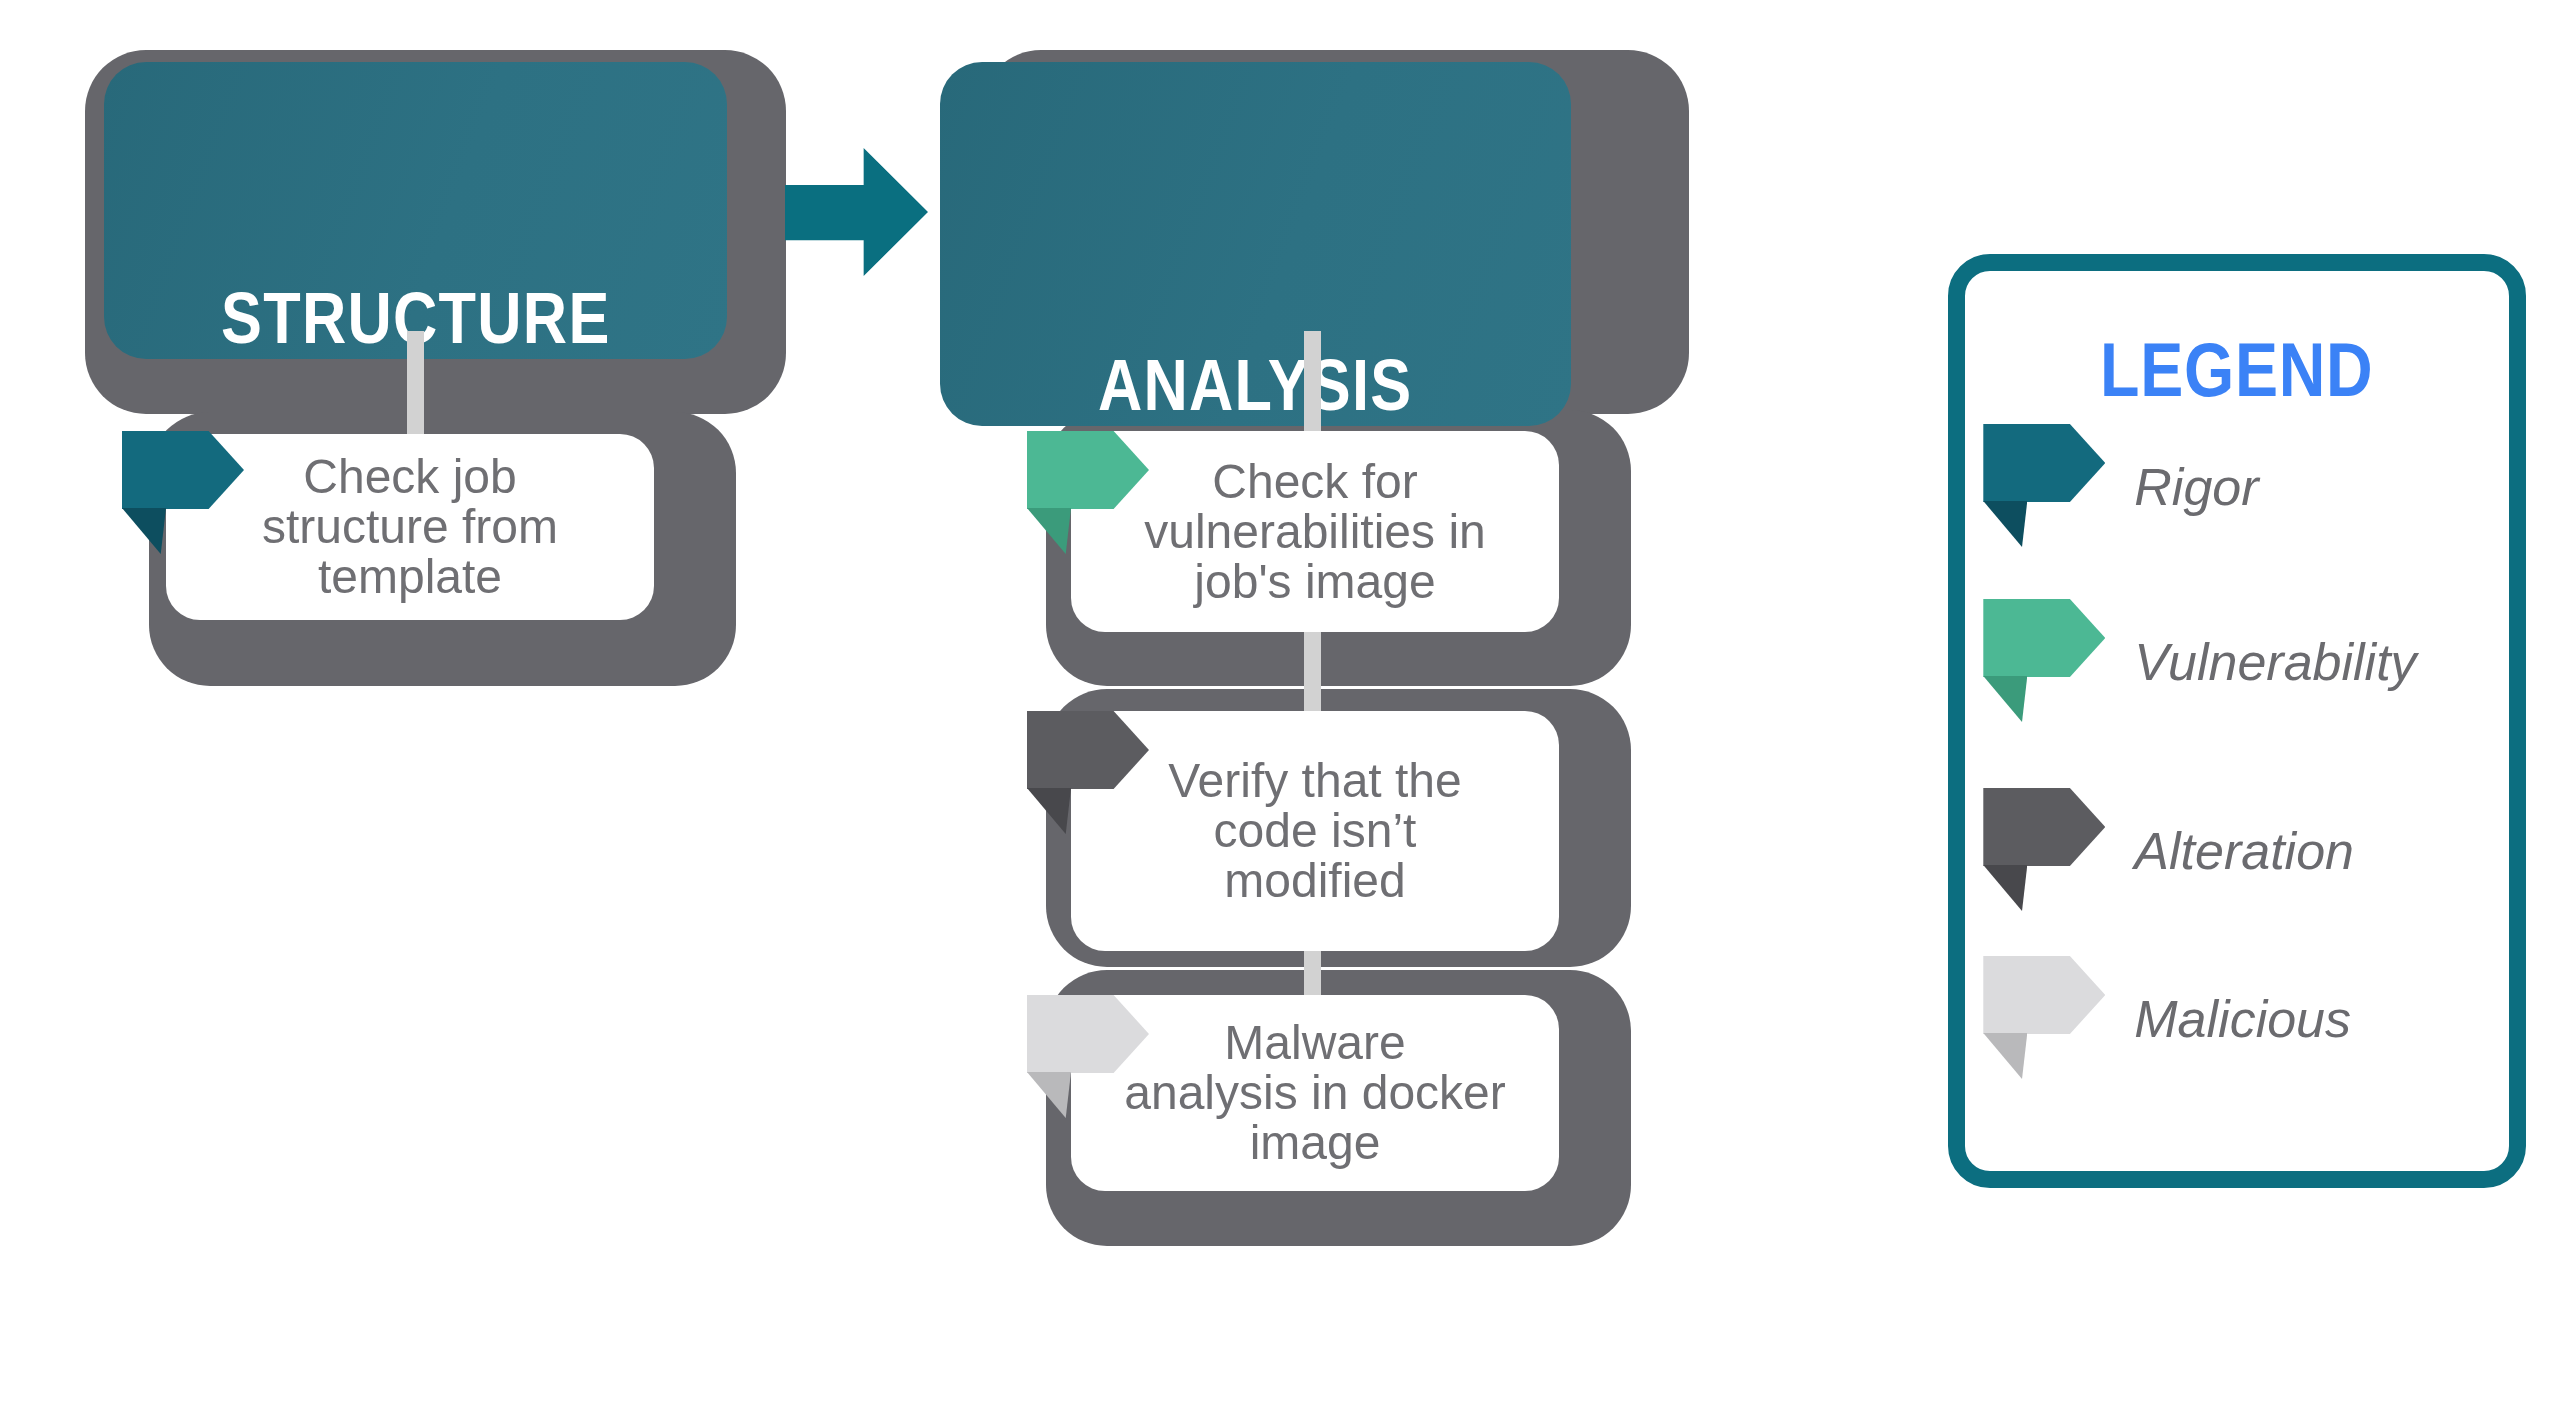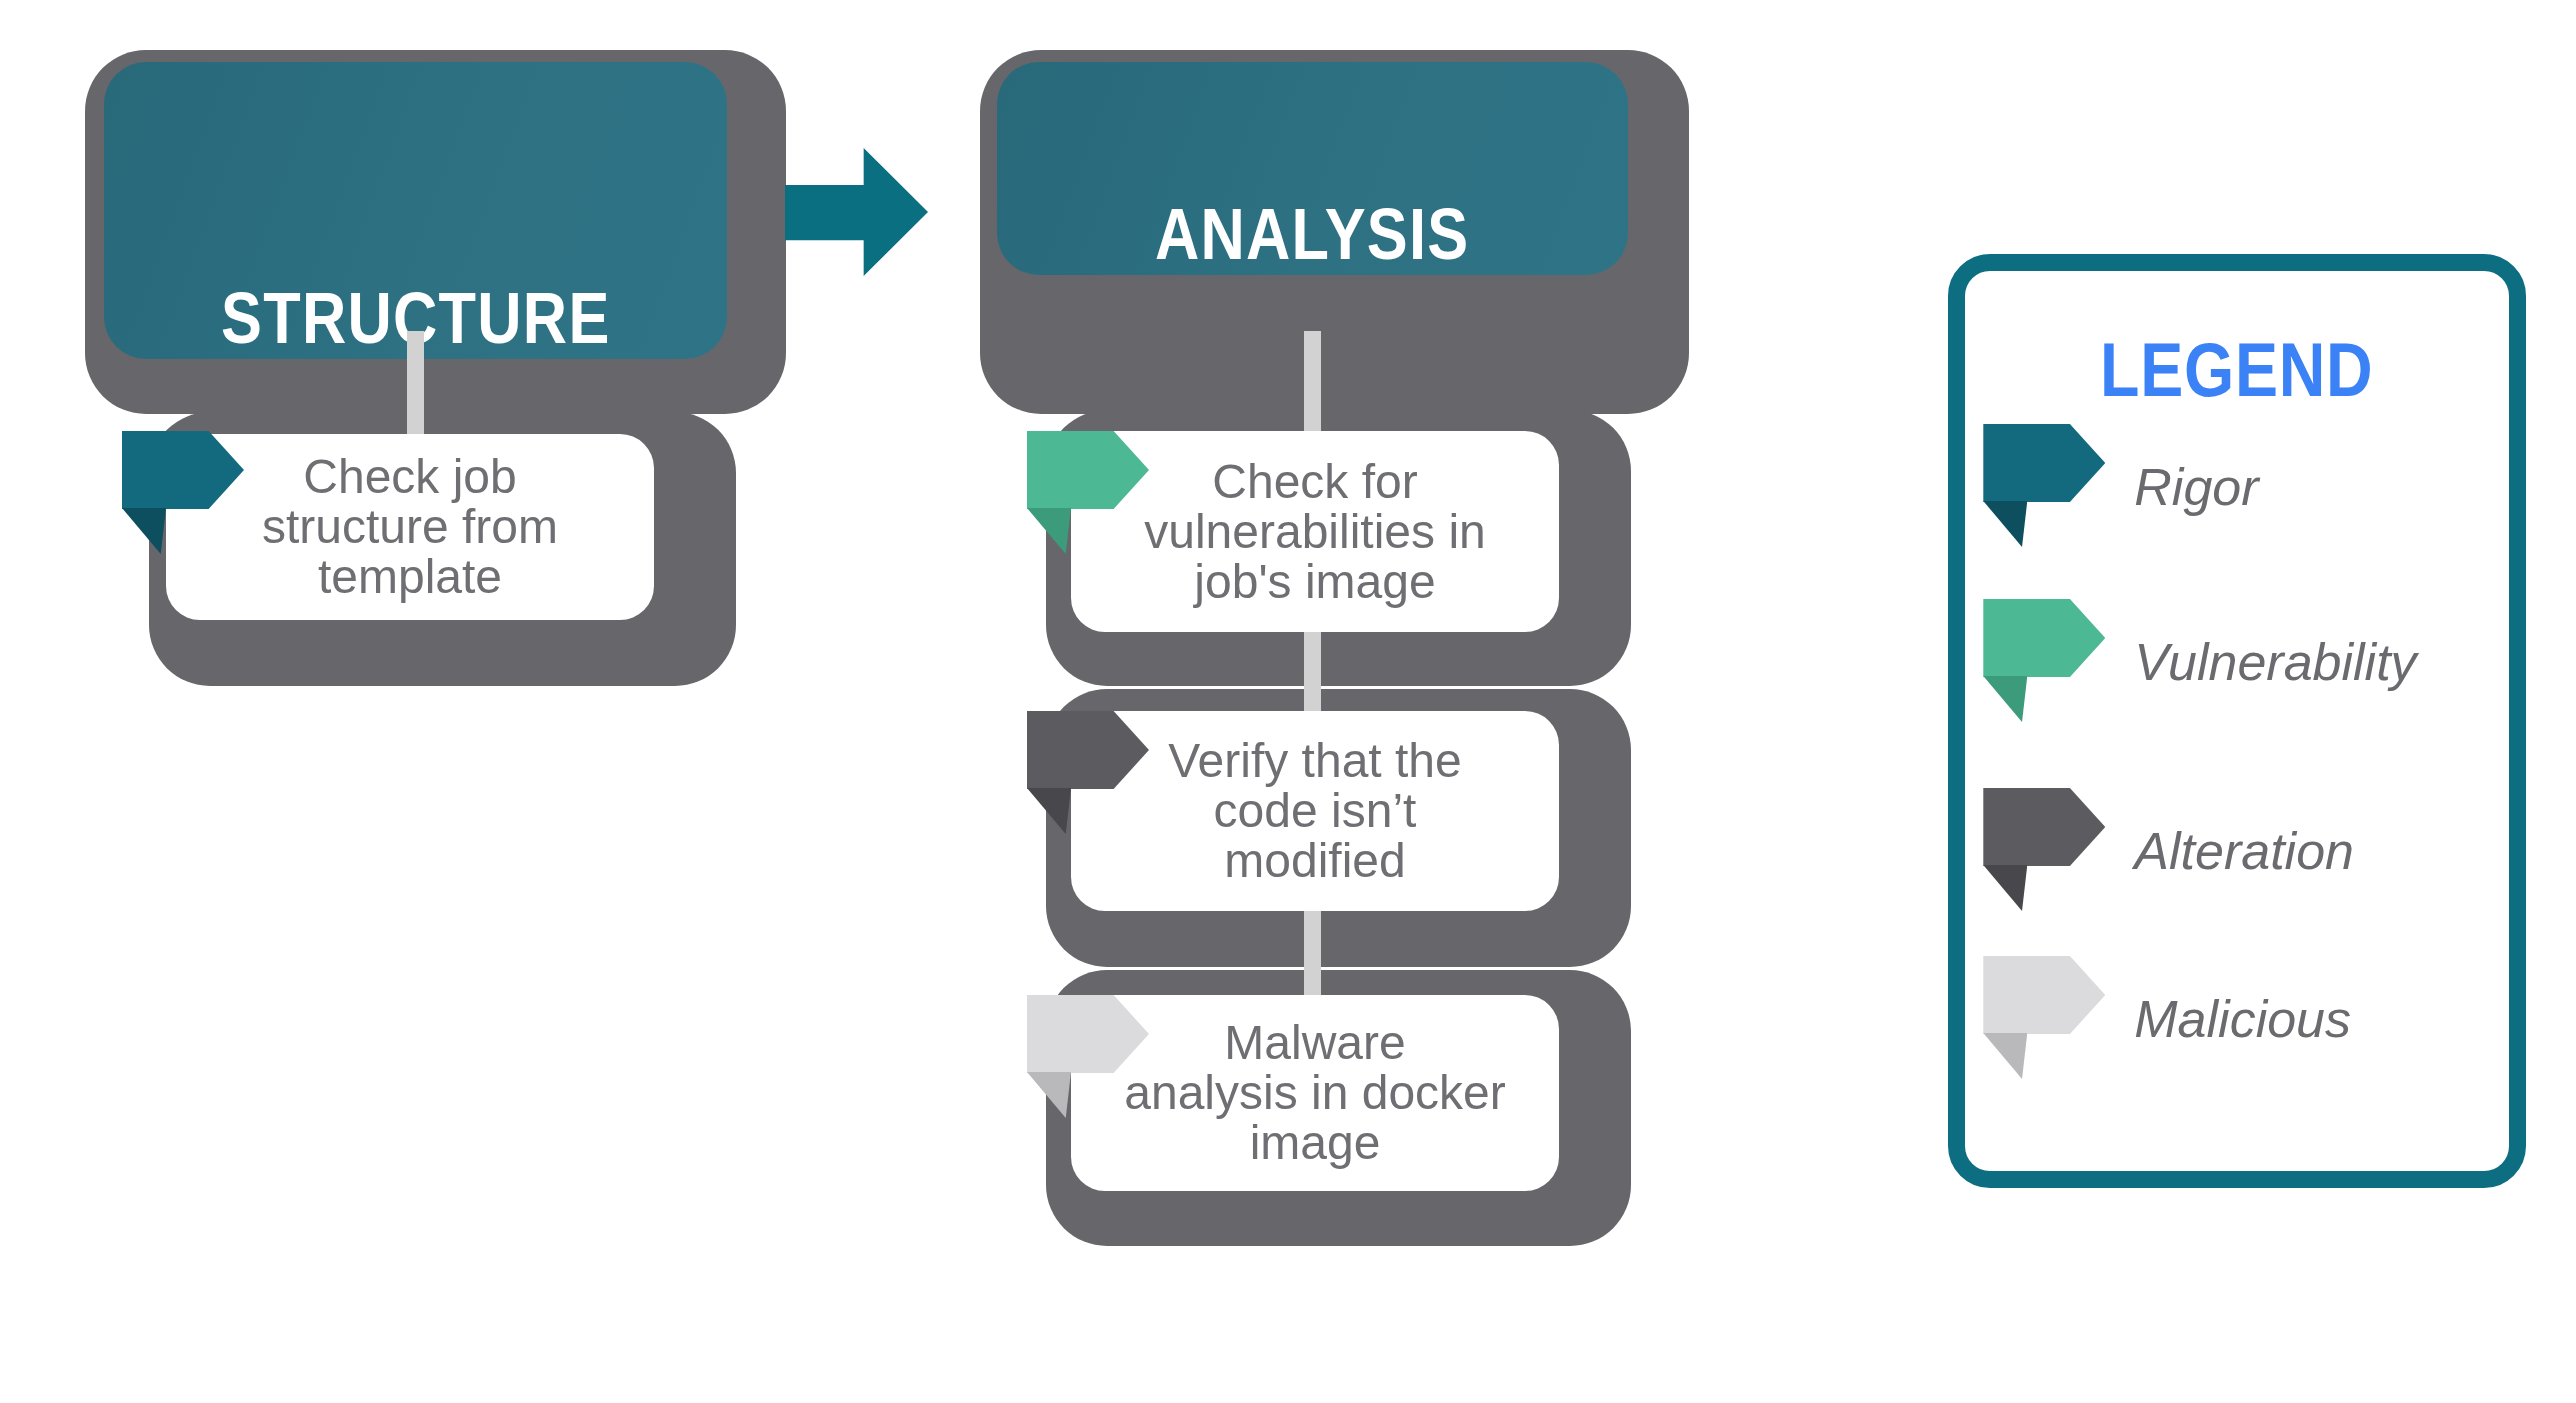--- a/index.html
+++ b/index.html
@@ -82,41 +82,41 @@
     </div>
   </div>
   <div class="tag cat-rigor" style="left:122px; top:431px;">
     <div class="tag-body"></div>
     <div class="tag-fold"></div>
   </div>
 
   <div class="arrow"></div>
 
   <div class="shell" style="left:980px; top:50px; width:709px; height:364px;"></div>
-  <div class="stagebox" style="left:997px; top:62px; width:631px; height:213px;">
+  <div class="stagebox" style="left:940px; top:62px; width:631px; height:364px;">
     <div class="stage-title">ANALYSIS</div>
   </div>
   <div class="connector" style="left:1304px; top:331px; height:114px;"></div>
 
   <div class="shell" style="left:1046px; top:410px; width:585px; height:276px;"></div>
   <div class="subbox" style="left:1071px; top:431px; width:488px; height:201px;">
     <div class="sub-text">
       <div>Check for</div>
       <div>vulnerabilities in</div>
       <div>job's image</div>
     </div>
   </div>
   <div class="tag cat-vulnerability" style="left:1027px; top:431px;">
     <div class="tag-body"></div>
     <div class="tag-fold"></div>
   </div>
   <div class="connector" style="left:1304px; top:630px; height:93px;"></div>
 
   <div class="shell" style="left:1046px; top:689px; width:585px; height:278px;"></div>
-  <div class="subbox" style="left:1071px; top:711px; width:488px; height:200px;">
+  <div class="subbox" style="left:1071px; top:711px; width:488px; height:240px;">
     <div class="sub-text">
       <div>Verify that the</div>
       <div>code isn’t</div>
       <div>modified</div>
     </div>
   </div>
   <div class="tag cat-alteration" style="left:1027px; top:711px;">
     <div class="tag-body"></div>
     <div class="tag-fold"></div>
   </div>

